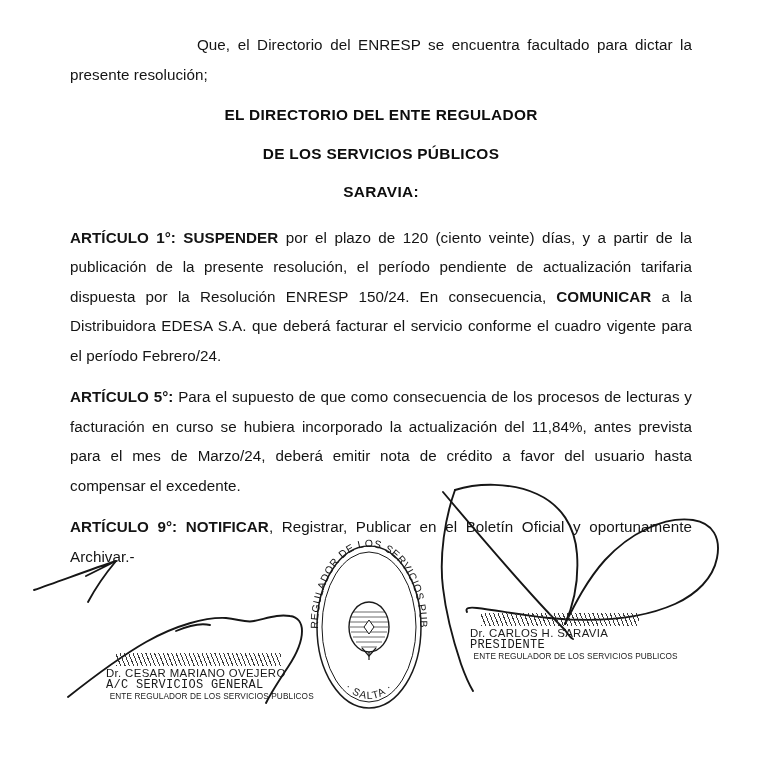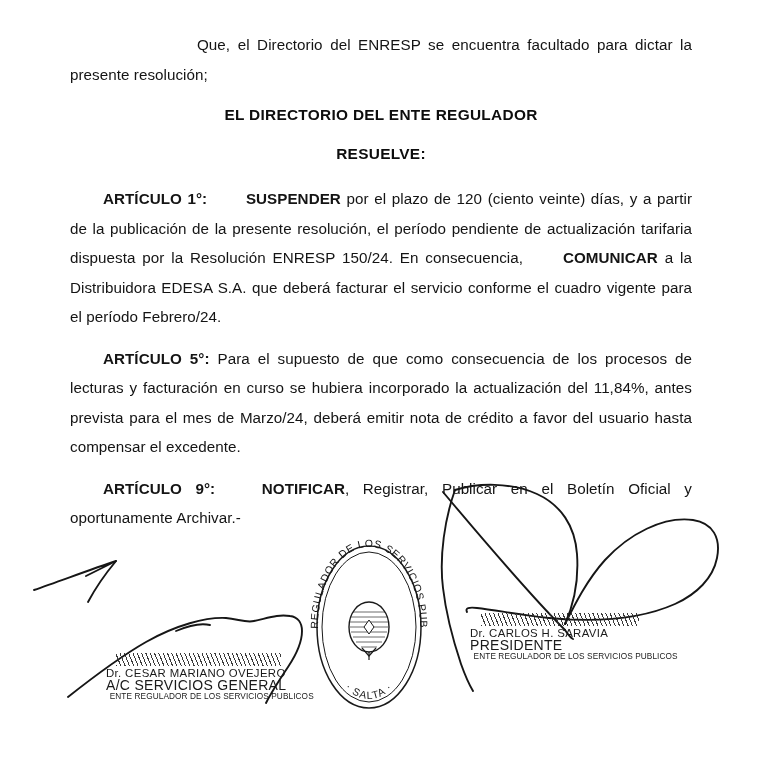--- a/index.html
+++ b/index.html
@@ -41,21 +41,21 @@
     line-height: 29.5px;
     text-align: center;
     font-weight: bold;
     margin: 0;
     letter-spacing: 0.3px;
     color: #0d0d0d;
   }
   .head-gap-1 { margin-top: 10px; }
   .head-gap-2 { margin-top: 9px; }
   .head-gap-3 { margin-top: 9px; margin-bottom: 16px; }
-  .b { font-weight: bold; margin-left: 33px; }
+  .b { font-weight: bold; }
   .art-para { margin-bottom: 12px; }
 
   
   #marks {
     position: absolute;
     left: 0;
     top: 0;
     width: 767px;
     height: 777px;
     pointer-events: none;
@@ -74,23 +74,24 @@
         #2a2a2a 0px, #2a2a2a 1px,
         rgba(255,255,255,0) 1px, rgba(255,255,255,0) 4px);
     opacity: 0.92;
   }
   .stamp-name {
     font-size: 11.4px;
     letter-spacing: 0.35px;
     line-height: 12.5px;
   }
   .stamp-role {
-    font-size: 14px;
+    font-size: 12px;
     letter-spacing: 0.3px;
     line-height: 11.5px;
+    font-family: Liberation Mono, monospace;
   }
   .stamp-org {
     font-size: 8.6px;
     letter-spacing: 0.1px;
     line-height: 10px;
     transform: scaleX(0.96);
   }
   #seal {
     position: absolute;
     left: 308px;
@@ -108,21 +109,22 @@
 <div id="page">
 
   <div id="doc-body">
 
     <p class="para indent-first">
       <span>Que, el Directorio del ENRESP se encuentra facultado para dictar la presente resolución;</span>
     </p>
 
 
     <p class="center-head head-gap-1">EL DIRECTORIO DEL ENTE REGULADOR</p>
-    <p class="center-head head-gap-3">RESUELVE:</p>
+    <p class="center-head head-gap-2">DE LOS SERVICIOS PÚBLICOS</p>
+    <p class="center-head head-gap-3">SARAVIA:</p>
 
     <p class="para art-para">
       <span class="b">ARTÍCULO 1°:</span><span>&nbsp;</span><span class="b">SUSPENDER</span><span> por el plazo de 120 (ciento veinte) días, y a partir de la publicación de la presente resolución, el período pendiente de actualización tarifaria dispuesta por la Resolución ENRESP 150/24. En consecuencia, </span><span class="b">COMUNICAR</span><span> a la Distribuidora EDESA S.A. que deberá facturar el servicio conforme el cuadro vigente para el período Febrero/24.</span>
     </p>
 
     <p class="para art-para">
       <span class="b">ARTÍCULO 5°:</span><span> Para el supuesto de que como consecuencia de los procesos de lecturas y facturación en curso se hubiera incorporado la actualización del 11,84%, antes prevista para el mes de Marzo/24, deberá emitir nota de crédito a favor del usuario hasta compensar el excedente.</span>
     </p>
 
     <p class="para art-para">

